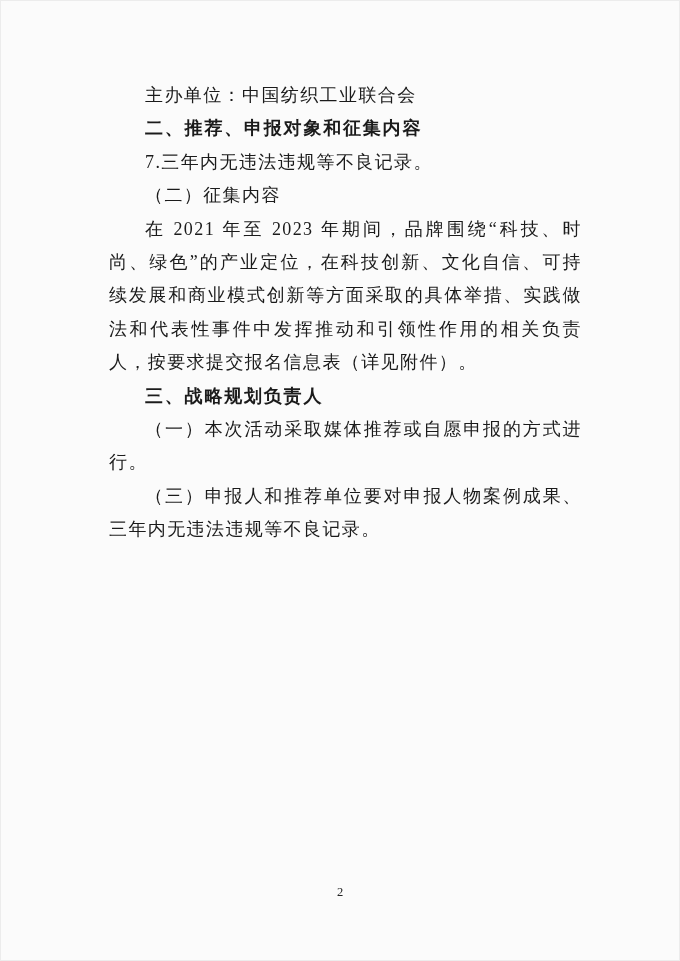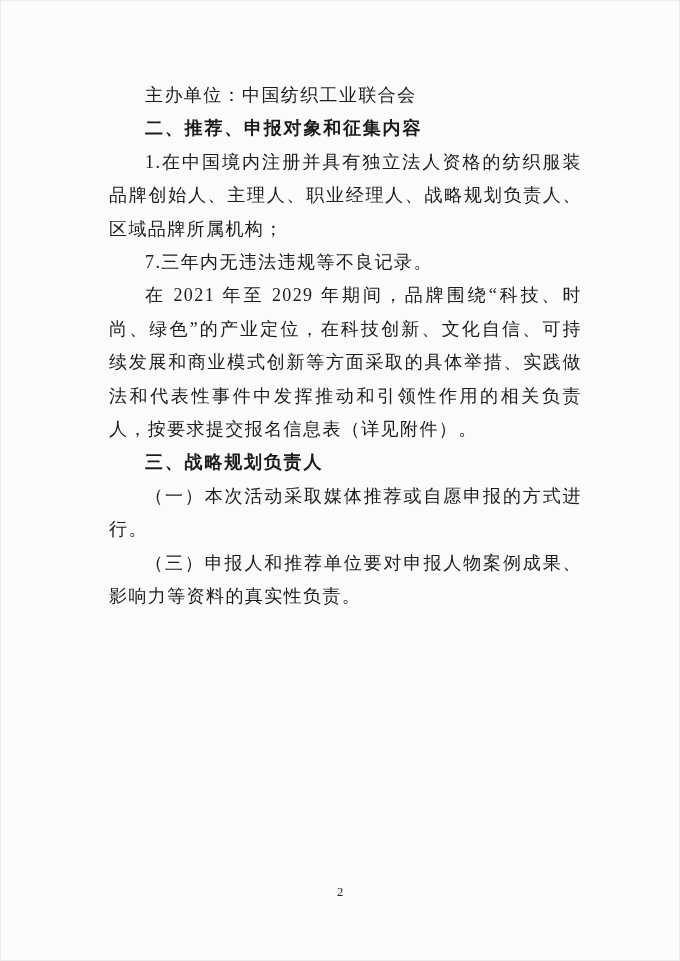--- a/index.html
+++ b/index.html
@@ -50,21 +50,21 @@
     color: #222;
   }
 </style>
 </head>
 <body>
 
 <div class="page">
   <div class="content">
     <p class="body">主办单位：中国纺织工业联合会</p>
     <p class="heading">二、推荐、申报对象和征集内容</p>
-    <p class="body">1.在中国境内注册并具有独立法人资格的纺织服装品牌创始人、主理人、职业经理人、战略规划负责人、区域品牌所属机构；</p>
     <p class="body">7.三年内无违法违规等不良记录。</p>
-    <p class="body">在 2021 年至 2029 年期间，品牌围绕“科技、时尚、绿色”的产业定位，在科技创新、文化自信、可持续发展和商业模式创新等方面采取的具体举措、实践做法和代表性事件中发挥推动和引领性作用的相关负责人，按要求提交报名信息表（详见附件）。</p>
+    <p class="body">（二）征集内容</p>
+    <p class="body">在 2021 年至 2023 年期间，品牌围绕“科技、时尚、绿色”的产业定位，在科技创新、文化自信、可持续发展和商业模式创新等方面采取的具体举措、实践做法和代表性事件中发挥推动和引领性作用的相关负责人，按要求提交报名信息表（详见附件）。</p>
     <p class="heading">三、战略规划负责人</p>
     <p class="body">（一）本次活动采取媒体推荐或自愿申报的方式进行。</p>
-    <p class="body">（三）申报人和推荐单位要对申报人物案例成果、影响力等资料的真实性负责。</p>
+    <p class="body">（三）申报人和推荐单位要对申报人物案例成果、三年内无违法违规等不良记录。</p>
   </div>
   <div class="page-footer">2</div>
 </div>
 
 </body></html>

